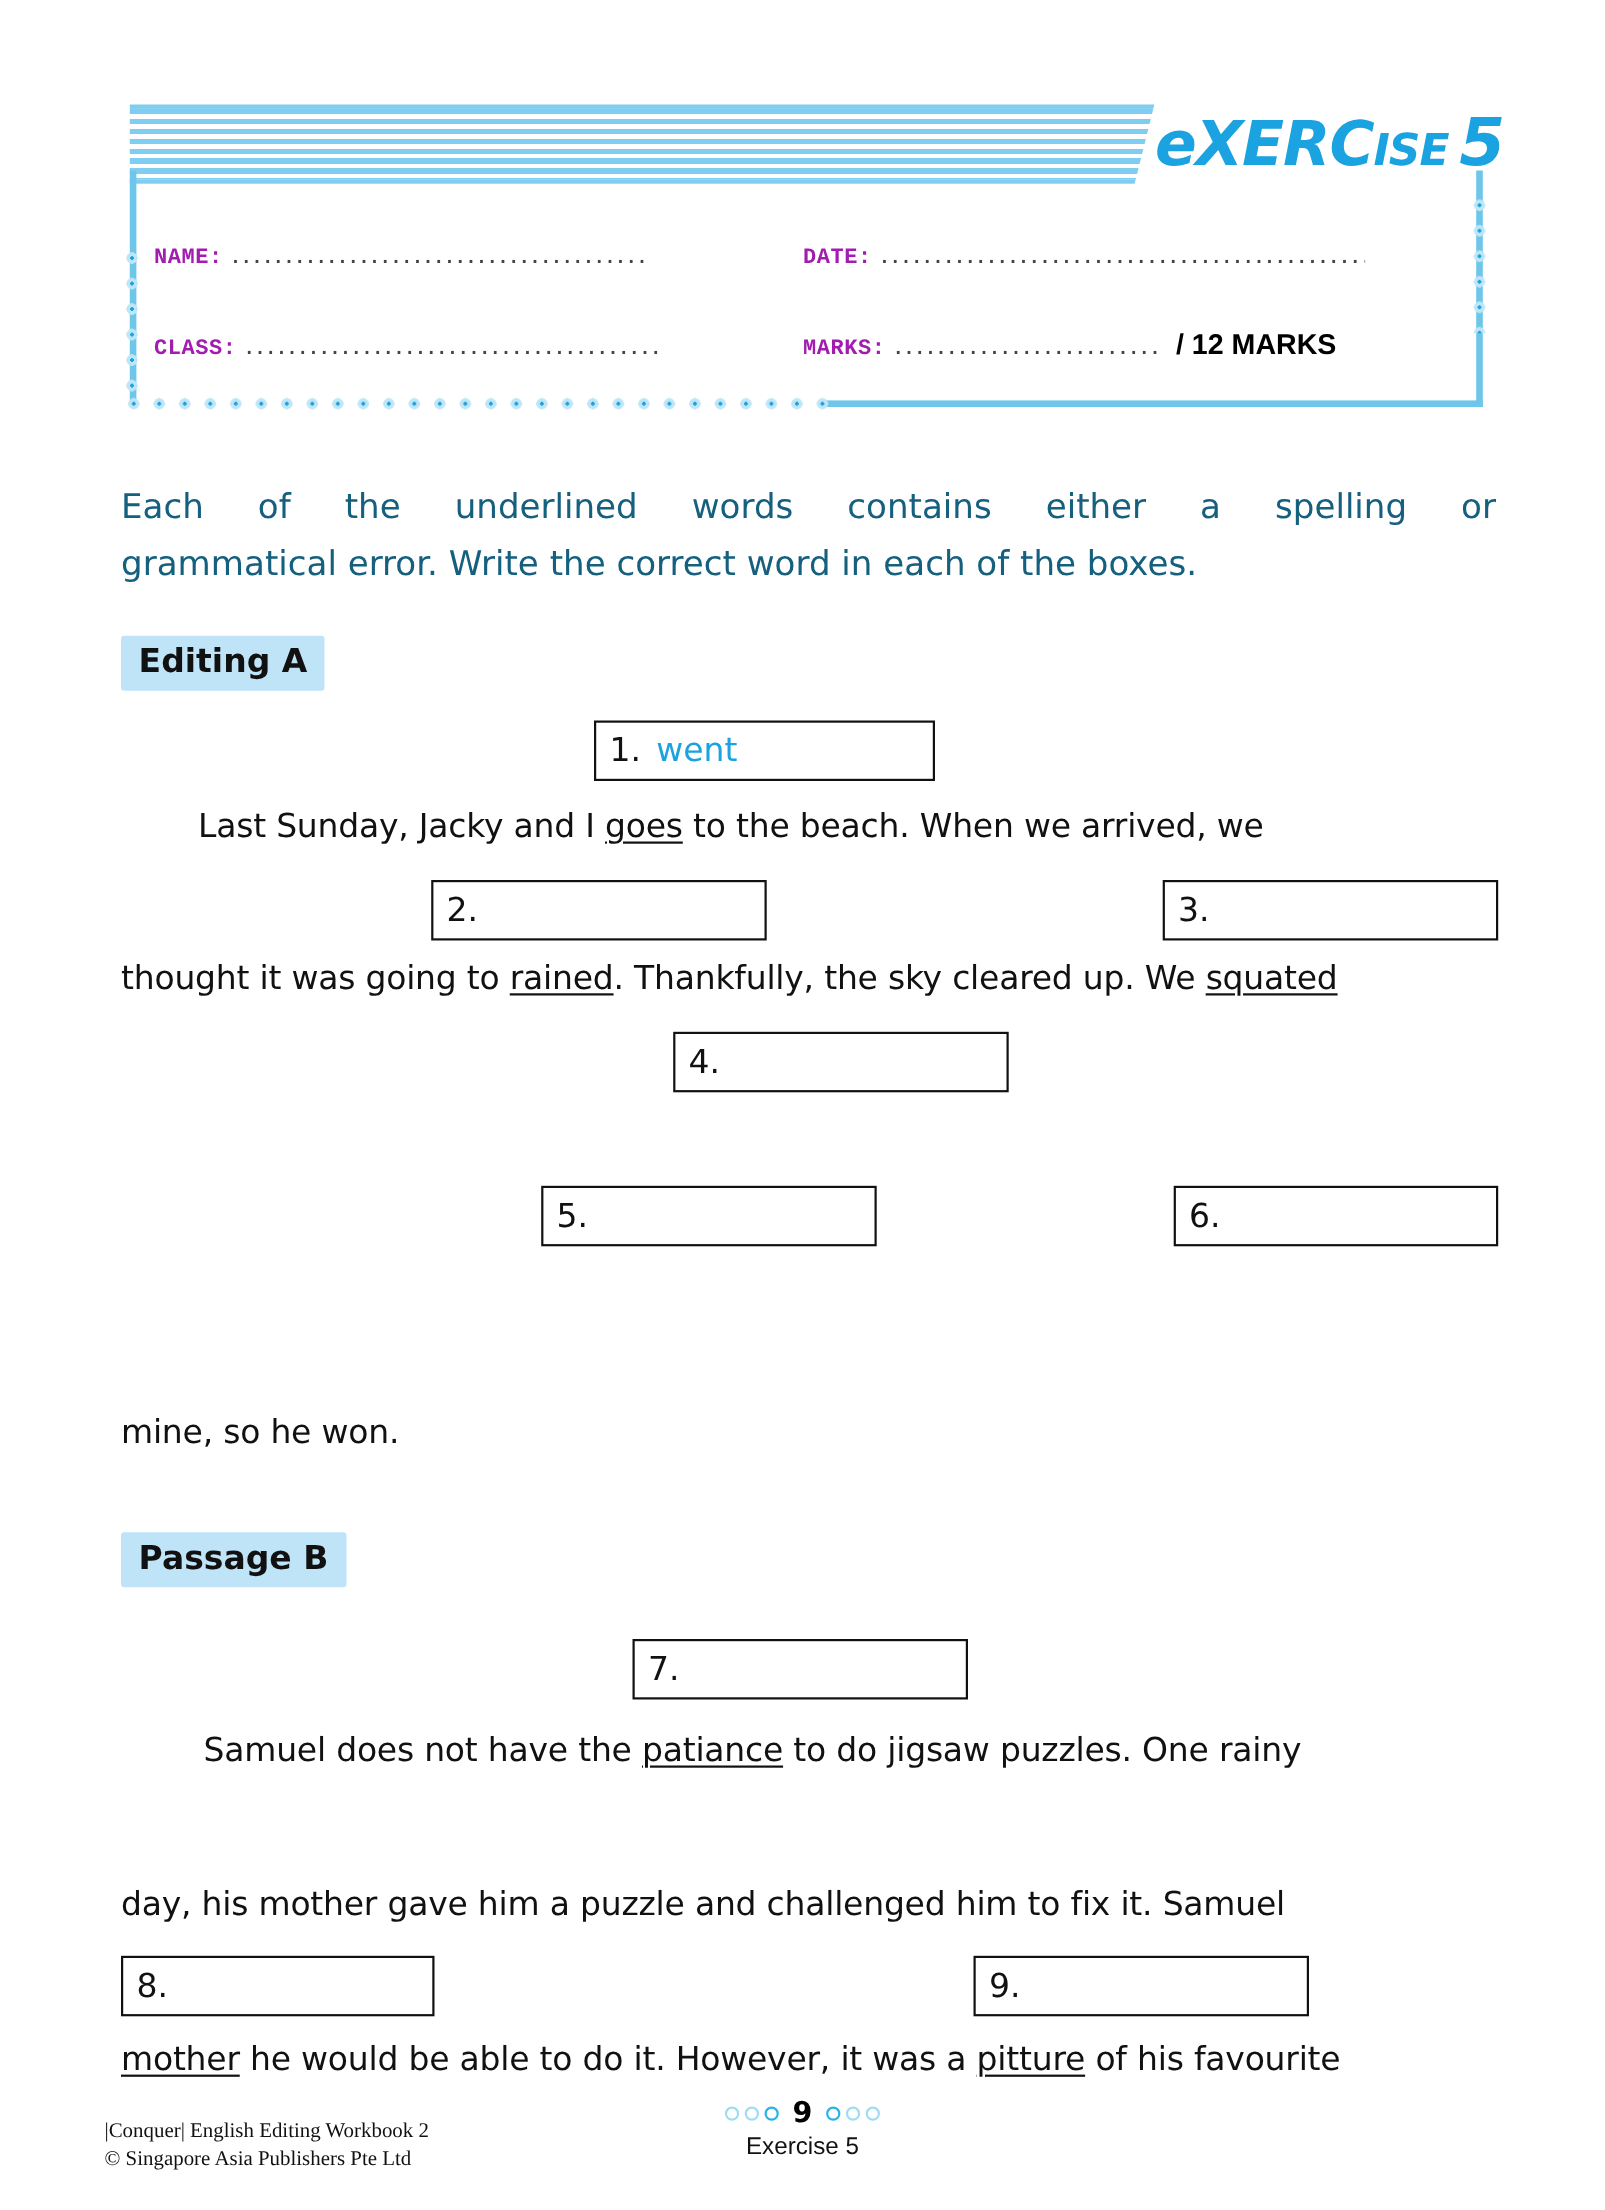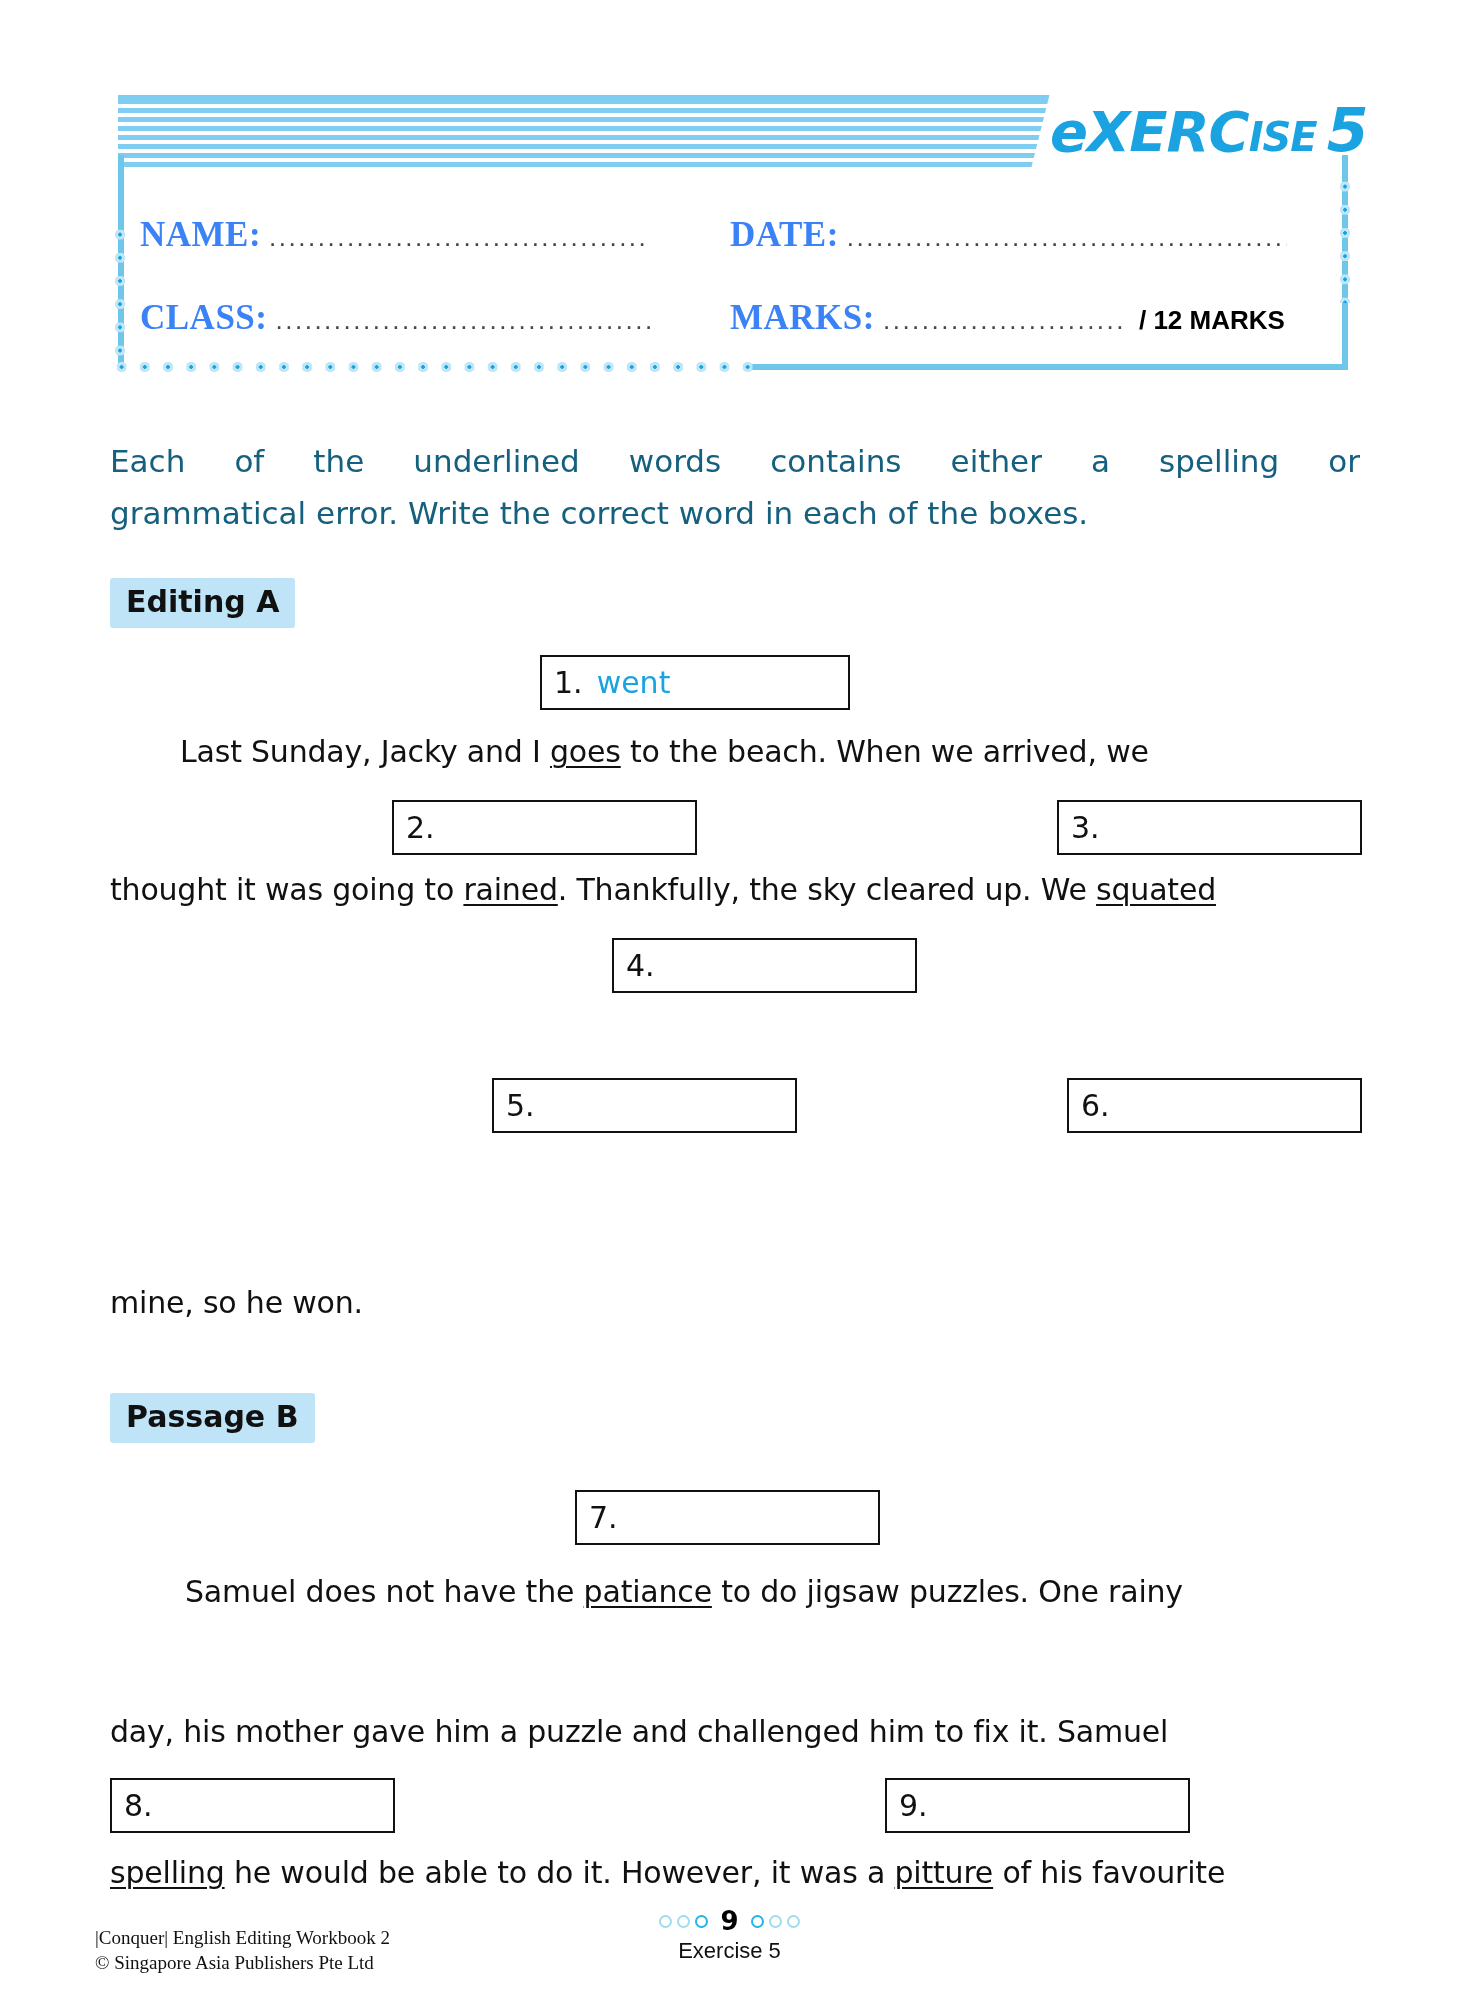--- a/index.html
+++ b/index.html
@@ -129,24 +129,24 @@
     background-repeat: repeat-y;
   }
 
   .field-row {
     position: absolute;
     display: flex;
     align-items: baseline;
     white-space: nowrap;
   }
   .field-label {
-    font-family: Liberation Serif, serif;
+    font-family: Liberation Mono, monospace;
     font-weight: bold;
-    font-size: 35px;
-    color: #3b82f6;
+    font-size: 20px;
+    color: #a21caf;
     letter-spacing: 0.5px;
   }
   .dots-line {
     display: inline-block;
     overflow: hidden;
     font-size: 26px;
     letter-spacing: 2.5px;
     color: #444;
     margin-left: 8px;
     white-space: nowrap;
@@ -375,21 +375,21 @@
 
   <div class="ansbox" style="left:110px; top:1778px; width:285px; height:55px;">
     <span class="num">8.</span>
     <span class="val"></span>
   </div>
   <div class="ansbox" style="left:885px; top:1778px; width:305px; height:55px;">
     <span class="num">9.</span>
     <span class="val"></span>
   </div>
 
-  <div class="ptext" style="left:110px; top:1853px;"><u>spelling</u><span> he would be able to do it. However, it was a </span><u>pitture</u><span> of his favourite</span></div>
+  <div class="ptext" style="left:110px; top:1853px;"><u>mother</u><span> he would be able to do it. However, it was a </span><u>pitture</u><span> of his favourite</span></div>
 
   <div class="footer-left">
     <div>|Conquer| English Editing Workbook 2</div>
     <div>© Singapore Asia Publishers Pte Ltd</div>
   </div>
 
   <div class="footer-center">
     <div class="page-num-row">
       <span class="deco-dot"></span>
       <span class="deco-dot"></span>

